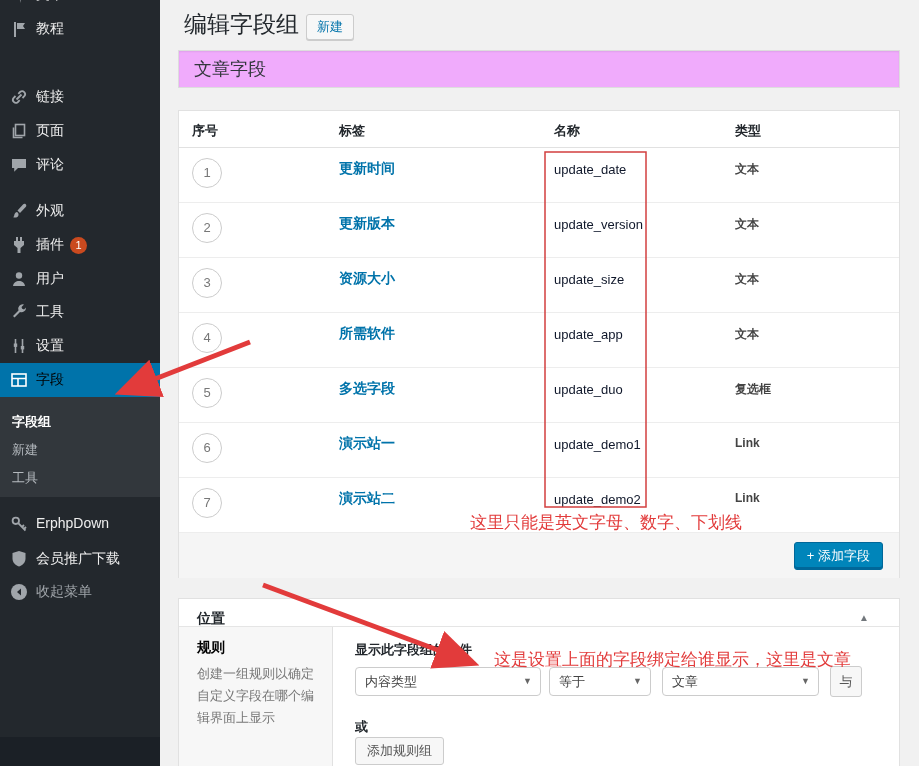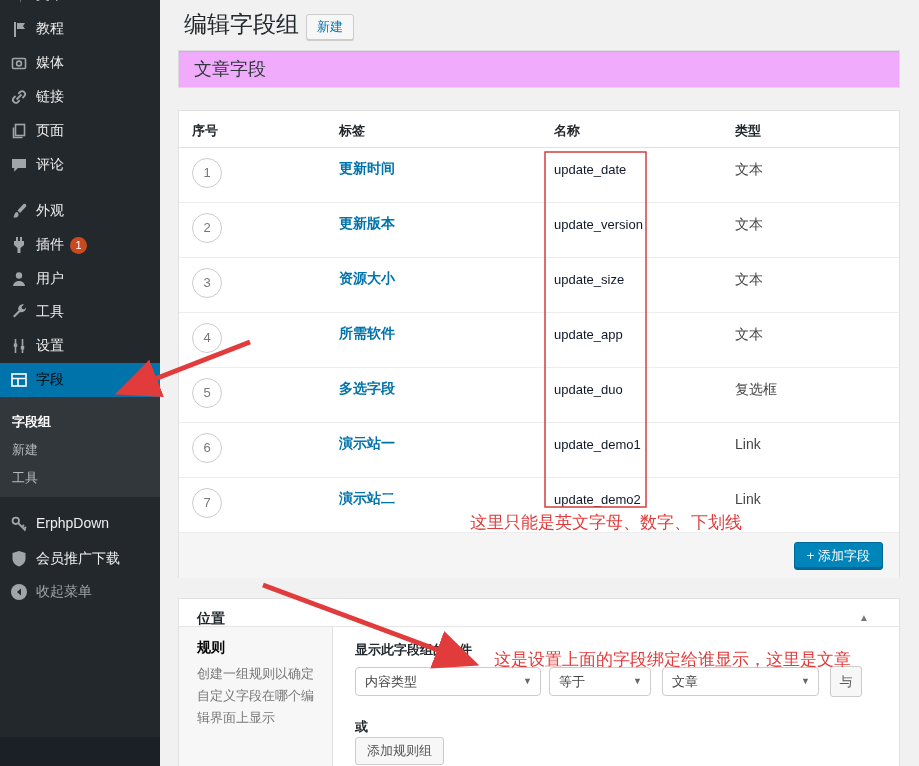--- a/index.html
+++ b/index.html
@@ -44,21 +44,21 @@
   .t-header { position:relative; height:37px; border-bottom:1px solid #e1e1e1; }
   .t-header span { position:absolute; top:11px; font-size:13px; font-weight:bold; color:#23282d; }
   .col-order { left:13px; } .col-label { left:160px; } .col-name { left:375px; } .col-type { left:556px; }
   .t-row { position:relative; height:55px; border-bottom:1px solid #ededed; }
   .row-circle { position:absolute; left:13px; top:10px; width:30px; height:30px;
     border:1px solid #ccc; border-radius:50%; text-align:center; line-height:28px;
     font-size:13px; color:#777; background:#fff; cursor:move; }
   .row-label { position:absolute; left:160px; top:12px; color:#0073aa; font-weight:bold;
     font-size:14px; text-decoration:none; cursor:pointer; }
   .row-name { position:absolute; left:375px; top:14px; font-size:13px; color:#0f172a; }
-  .row-type { position:absolute; left:556px; top:13px; font-size:14px; color:#444; }
+  .row-type { position:absolute; left:556px; top:13px; font-size:12px; color:#444;font-weight:bold; }
   .t-footer { position:relative; height:45px; background:#f5f5f5; }
   .btn-add-field { position:absolute; right:16px; top:9px; height:28px; padding:0 12px;
     background:#0085ba; border:1px solid #006799; border-radius:3px; color:#fff;
     font-size:13px; line-height:26px; cursor:pointer; box-shadow:inset 0 -2px 0 #006799; }
 
   
   .loc-card { position:absolute; left:18px; top:598px; width:722px; height:200px;
     background:#fff; border:1px solid #e1e1e1; }
   .loc-header { position:relative; height:28px; border-bottom:1px solid #e5e5e5; }
   .loc-title { position:absolute; left:18px; top:11px; font-size:14px; font-weight:bold; color:#23282d; }
@@ -105,29 +105,20 @@
 
   <div class="menu-item" style="top:12px">
     <span class="mi-icon">
       <svg class="ic" viewBox="0 0 20 20">
           <path fill="currentColor" d="M5 3h2v15H5zM8 4h8l-2 3 2 3H8z"></path>
         </svg>
     </span>
     <span class="mi-label">教程</span>
   </div>
 
-  <div class="menu-item" style="top:46px">
-    <span class="mi-icon">
-      <svg class="ic" viewBox="0 0 20 20">
-          <rect x="3.5" y="5.5" width="13" height="10" rx="1" fill="none" stroke="currentColor" stroke-width="1.6"></rect>
-          <circle cx="10" cy="10.5" r="2.4" fill="none" stroke="currentColor" stroke-width="1.6"></circle>
-        </svg>
-    </span>
-    <span class="mi-label">媒体</span>
-  </div>
 
   <div class="menu-item" style="top:80px">
     <span class="mi-icon">
       <svg class="ic" viewBox="0 0 20 20">
           <path fill="none" stroke="currentColor" stroke-width="1.8" d="M7.5 12.5l5-5M6.5 9l-2 2a3 3 0 0 0 4.2 4.2l2-2M13.5 11l2-2a3 3 0 0 0-4.2-4.2l-2 2"></path>
         </svg>
     </span>
     <span class="mi-label">链接</span>
   </div>
 

